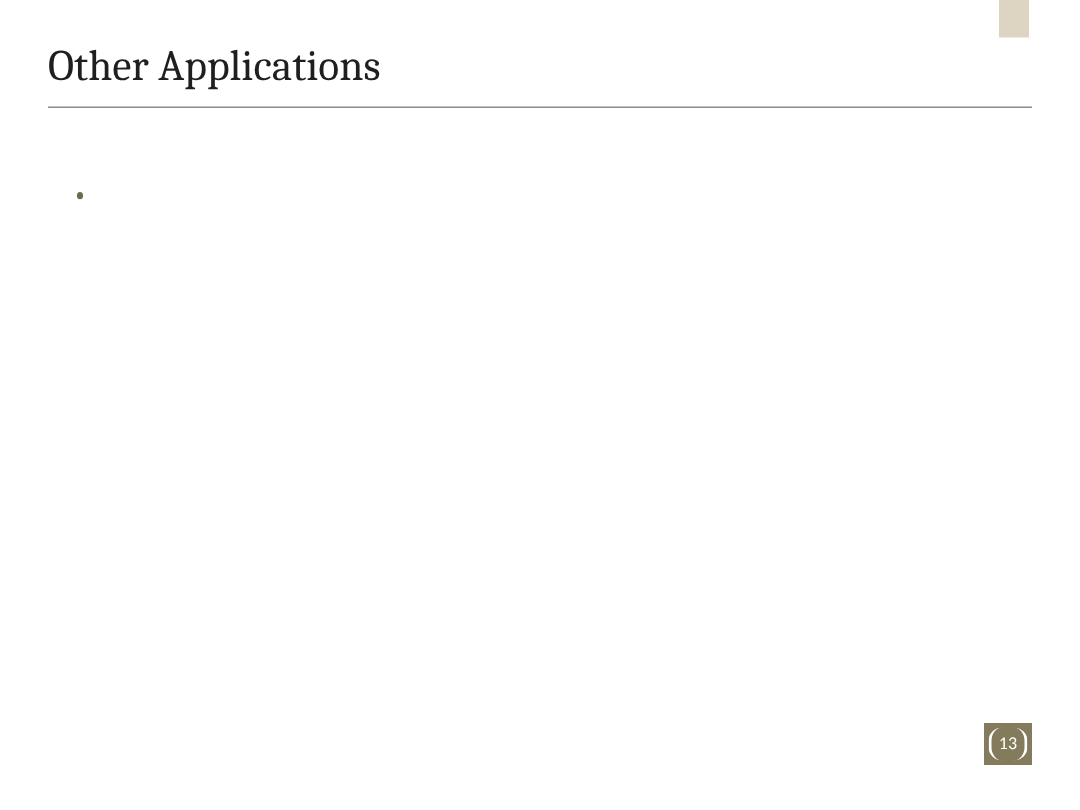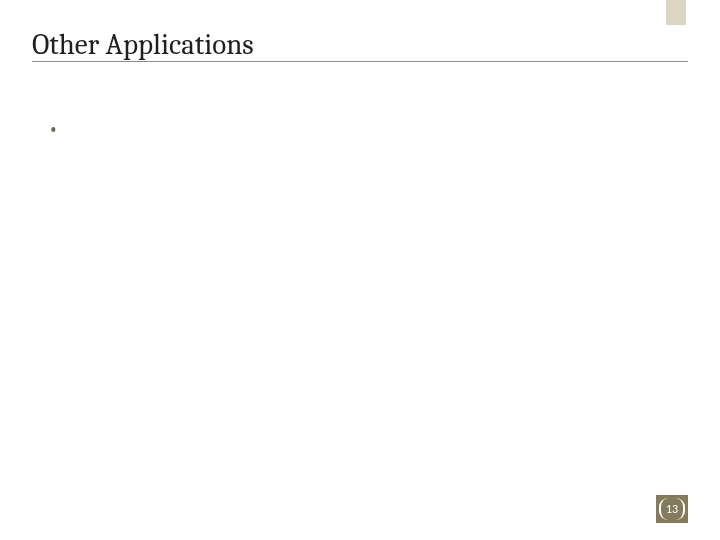--- a/index.html
+++ b/index.html
@@ -24,21 +24,21 @@
       background: #ddd5c2;
     }
     .title {
       position: absolute;
       top: 28px;
       left: 32px;
       right: 32px;
       font-size: 29px;
       font-weight: 400;
       color: #1f1f1f;
-      padding-bottom: 0;
+      padding-bottom: 10px;
       border-bottom: 1px solid #8c8c8c;
     }
     .content {
       position: absolute;
       top: 113px;
       left: 48px;
       right: 60px;
     }
     .bullet-item {
       display: flex;
@@ -51,21 +51,21 @@
       line-height: 32px;
       flex-shrink: 0;
     }
     .bullet-text {
       font-size: 25px;
       line-height: 32px;
       color: #1a1a1a;
     }
     .page-number-container {
       position: absolute;
-      bottom: 17px;
+      bottom: 30px;
       right: 32px;
       width: 32px;
       height: 28px;
       background: #847b5d;
       display: flex;
       align-items: center;
       justify-content: center;
     }
     .page-number-inner {
       width: 26px;

